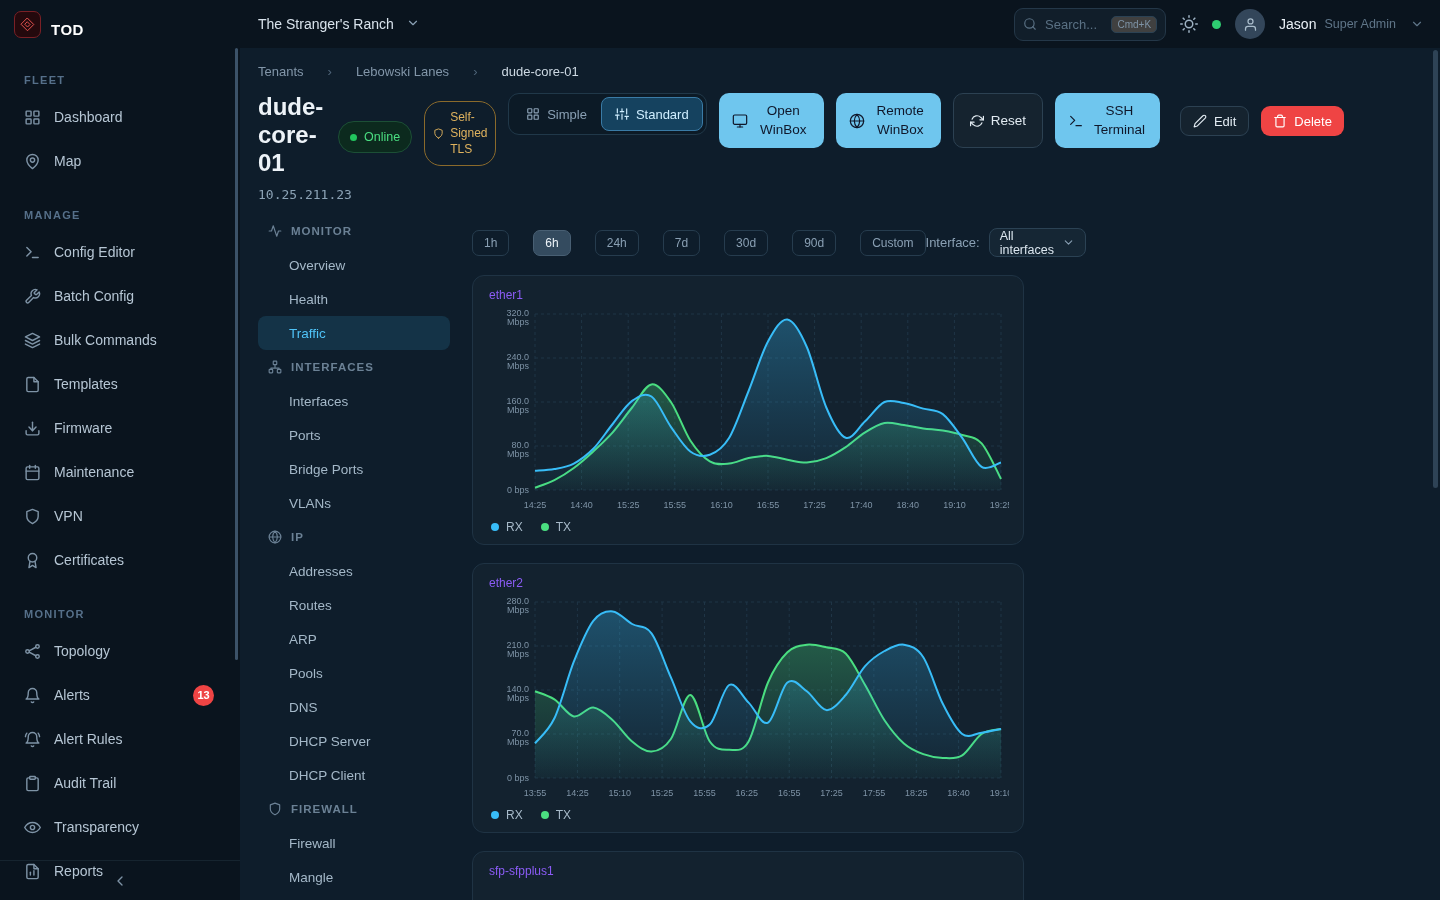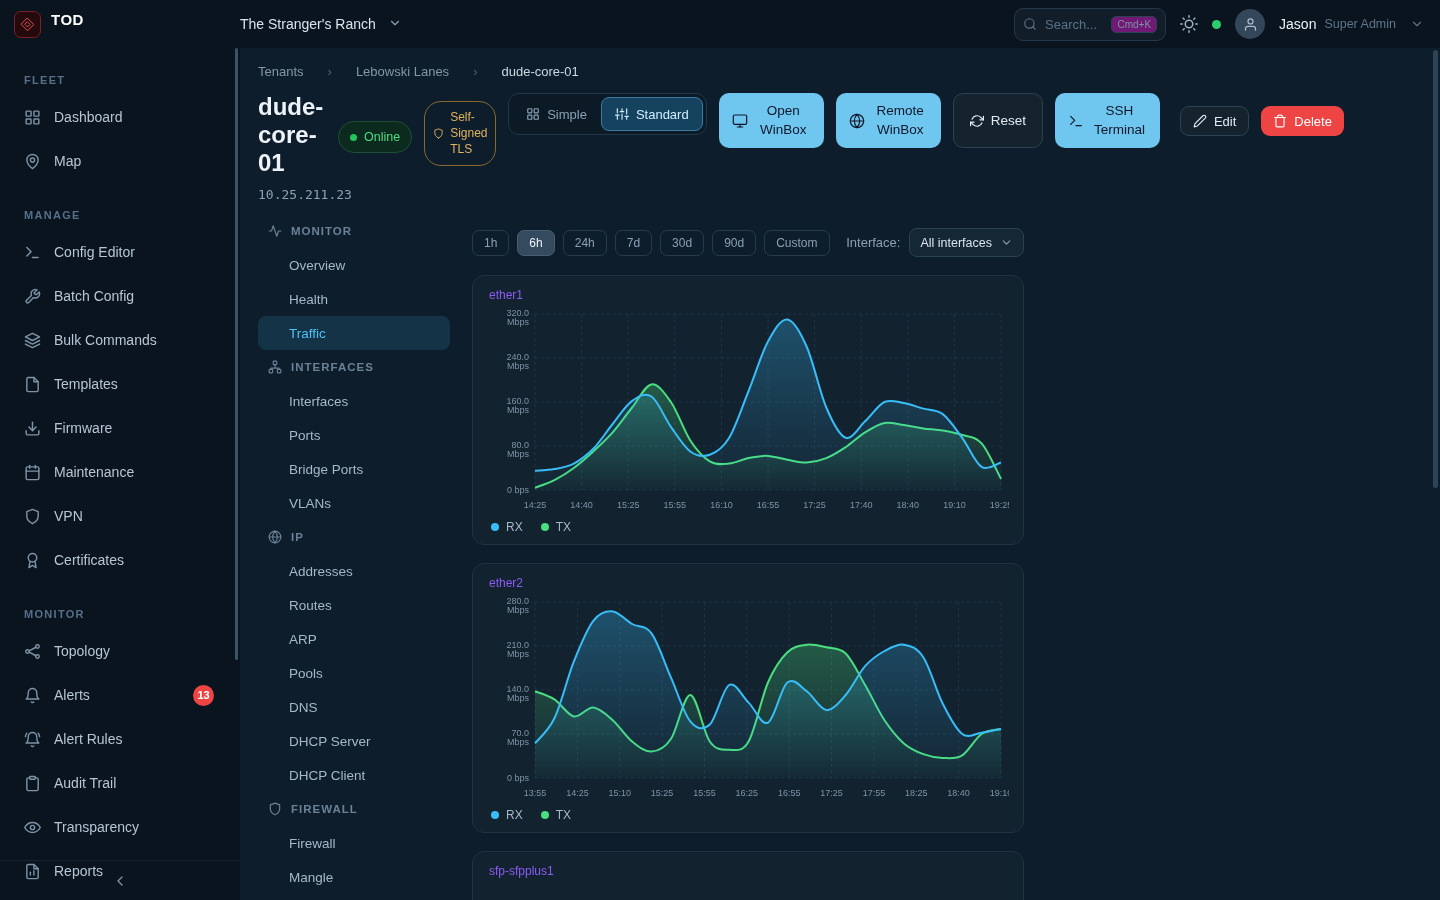--- a/index.html
+++ b/index.html
@@ -2,31 +2,31 @@
 <html><head>
 <meta charset="utf-8">
 <style>
   *{margin:0;padding:0;box-sizing:border-box}
   html,body{width:1440px;height:900px;overflow:hidden;background:#0e1d2b;font-family:"Liberation Sans",sans-serif;color:#dbe6ef}
   .app{position:relative;width:1440px;height:900px;overflow:hidden}
   .ic{fill:none;stroke:currentColor;stroke-width:2;stroke-linecap:round;stroke-linejoin:round;width:16px;height:16px;display:block}
 
   
   .topbar{position:absolute;left:0;top:0;right:0;height:48px;background:#0a141e;display:flex;align-items:center;z-index:5}
-  .topbar-brand{width:240px;flex:none;display:flex;align-items:flex-start;gap:10px;padding-left:14px}
+  .topbar-brand{width:240px;flex:none;display:flex;align-items:flex-end;gap:10px;padding-left:14px}
   .logo-box{width:27px;height:27px;border-radius:7px;background:#24090d;border:1px solid #7a2026;display:flex;align-items:center;justify-content:center;color:#e2524f}
   .logo-box .ic{width:15px;height:15px;stroke-width:1.6}
   .brand-name{font-weight:bold;font-size:15px;color:#fff;letter-spacing:.5px}
-  .tenant{display:flex;align-items:flex-start;gap:12px;font-size:14px;color:#d9e3ec;cursor:pointer}
+  .tenant{display:flex;align-items:flex-start;gap:12px;margin-left:18px;font-size:14px;color:#d9e3ec;cursor:pointer}
   .tenant .ic{width:14px;height:14px;color:#8aa0b4}
   .topbar-right{margin-left:auto;display:flex;align-items:center;gap:14px;padding-right:16px}
   .searchbox{width:152px;height:33px;display:flex;align-items:center;gap:8px;padding:0 8px;border-radius:9px;background:#111e2a;border:1px solid #243748;cursor:text}
   .searchbox .ic{width:14px;height:14px;color:#5a7184}
   .s-ph{flex:1;color:#5a7184;font-size:13px}
-  .kbd{font-size:10px;color:#7e93a6;border:1px solid #2c4254;border-radius:5px;padding:2px 5px;background:#701a75;white-space:nowrap}
+  .kbd{font-size:10px;color:#7e93a6;border:1px solid #2c4254;border-radius:5px;padding:2px 5px;background:#404040;white-space:nowrap}
   .tb-icon{cursor:pointer;color:#9fb3c4}
   .tb-icon .ic{width:18px;height:18px}
   .status-dot{width:9px;height:9px;border-radius:50%;background:#2ecc71}
   .avatar{width:30px;height:30px;border-radius:50%;background:#33465a;display:flex;align-items:center;justify-content:center;color:#a9bccb;cursor:pointer}
   .avatar .ic{width:15px;height:15px}
   .uname{font-size:14px;color:#eaf1f7}
   .urole{font-size:12.5px;color:#5f7588;margin-left:-6px}
   .user-chev{color:#5f7588;cursor:pointer}
   .user-chev .ic{width:14px;height:14px}
 
@@ -74,21 +74,21 @@
 
   .content-row{display:flex;margin-top:12px}
   .subnav{width:192px;flex:none}
   .sn-group{display:flex;align-items:center;gap:9px;height:34px;padding-left:10px;color:#6b8195;font-size:11.5px;letter-spacing:1px;font-weight:bold}
   .sn-group .ic{width:14px;height:14px}
   .sn-item{display:flex;align-items:center;height:34px;padding-left:31px;font-size:13.5px;color:#a4b8c8;border-radius:8px;cursor:pointer}
   .sn-item.active{background:rgba(56,189,248,.14);color:#4fc3f7}
 
   .charts-col{margin-left:22px;width:552px;flex:none}
   .toolbar{display:flex;align-items:center;margin-top:14px}
-  .ranges{display:flex;gap:8px}
+  .ranges{display:flex;gap:24px}
   .range-btn{height:26px;padding:0 11px;border-radius:7px;border:1px solid #263c4e;background:transparent;color:#8aa0b4;font-size:12px;cursor:pointer;font-family:inherit}
   .range-btn.active{background:#344b5f;border-color:#485f73;color:#eef4f9}
   .iface{margin-left:auto;display:flex;align-items:center;gap:9px}
   .iface-label{color:#8aa0b4;font-size:13px}
   .select{display:flex;align-items:center;gap:8px;background:#152634;border:1px solid #2b4254;border-radius:8px;height:29px;padding:0 10px;font-size:12.5px;color:#dbe6ef;cursor:pointer}
   .select .ic{width:13px;height:13px;color:#8aa0b4}
 
   .card{margin-top:18px;background:#13222f;border:1px solid #1f3344;border-radius:12px;padding:12px 16px 10px}
   .card-title{font-size:12px;color:#8b5cf6}
   .chart{display:block;margin-top:2px}

